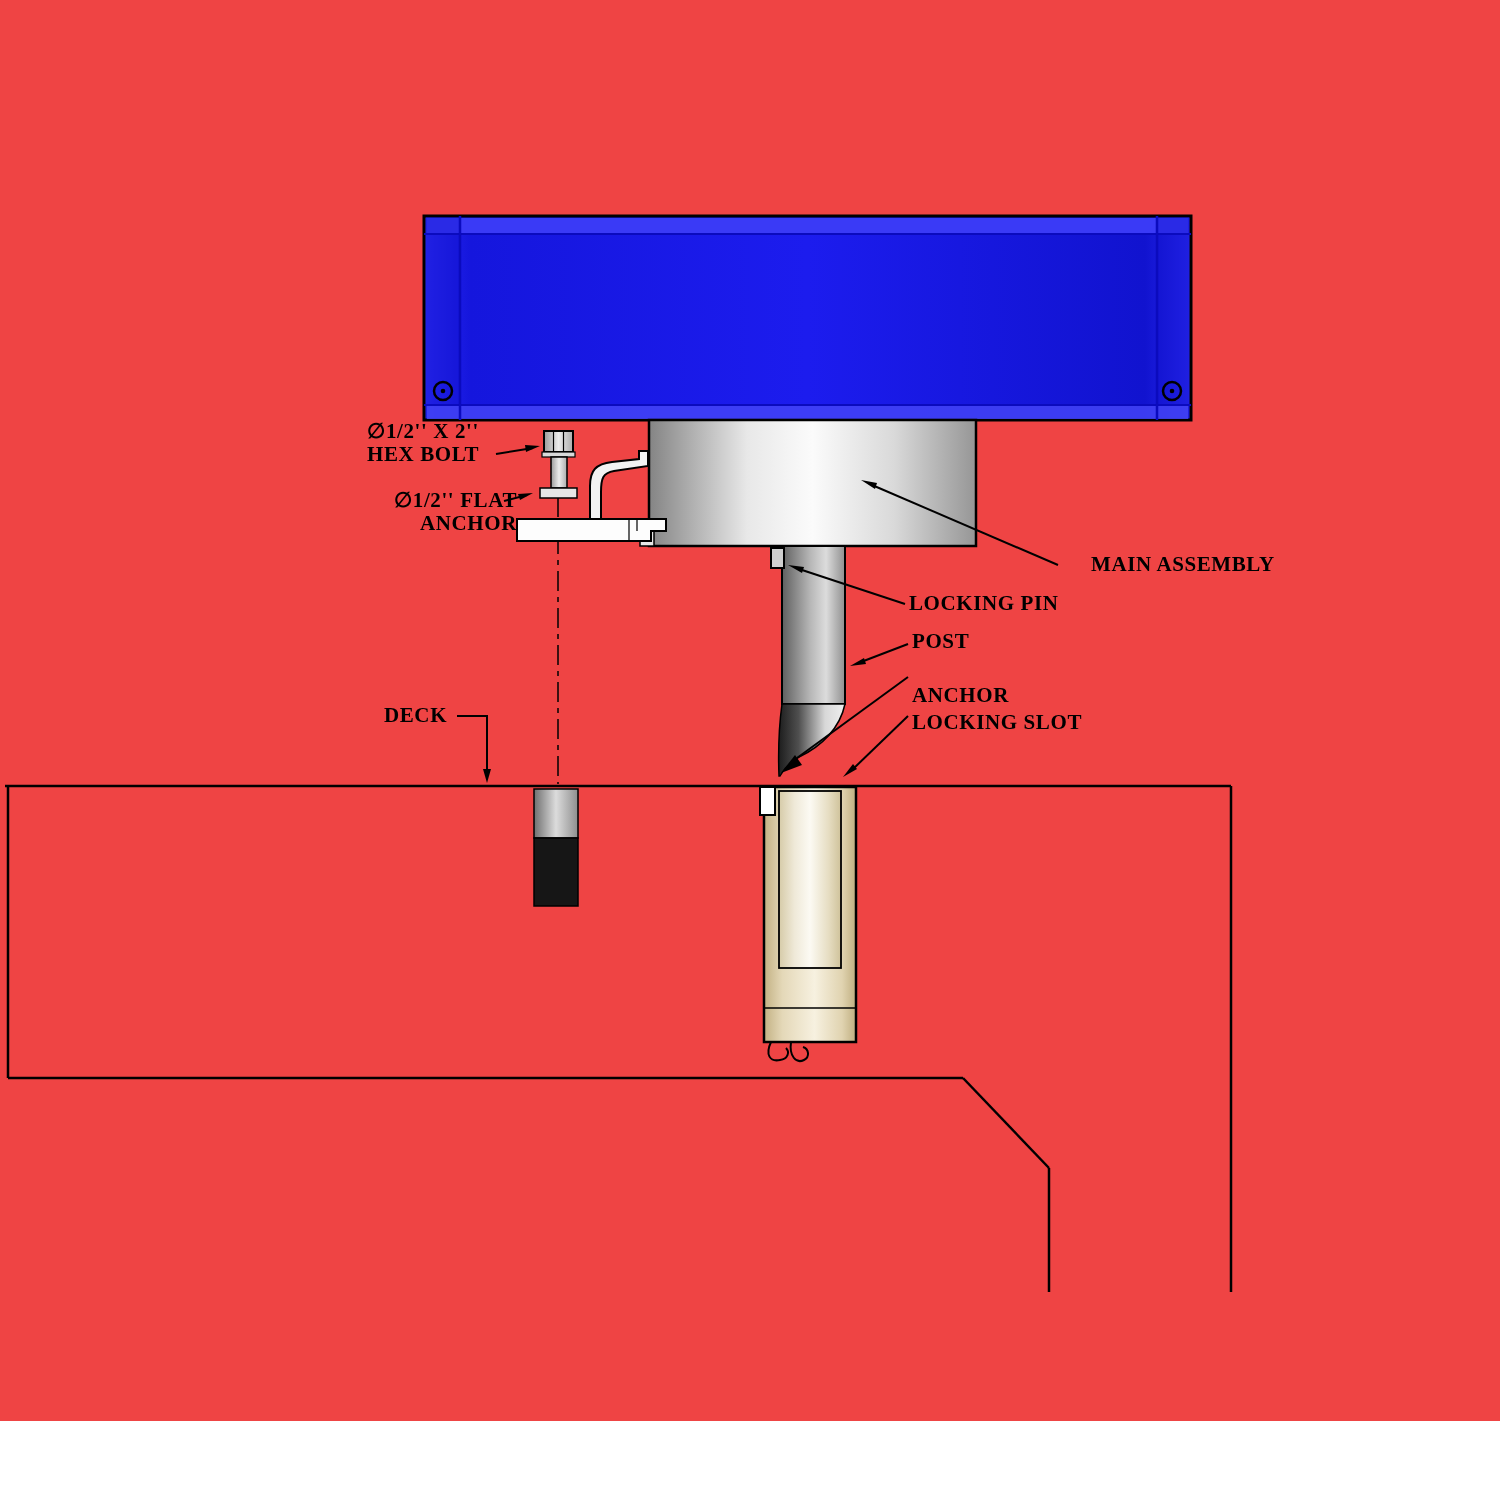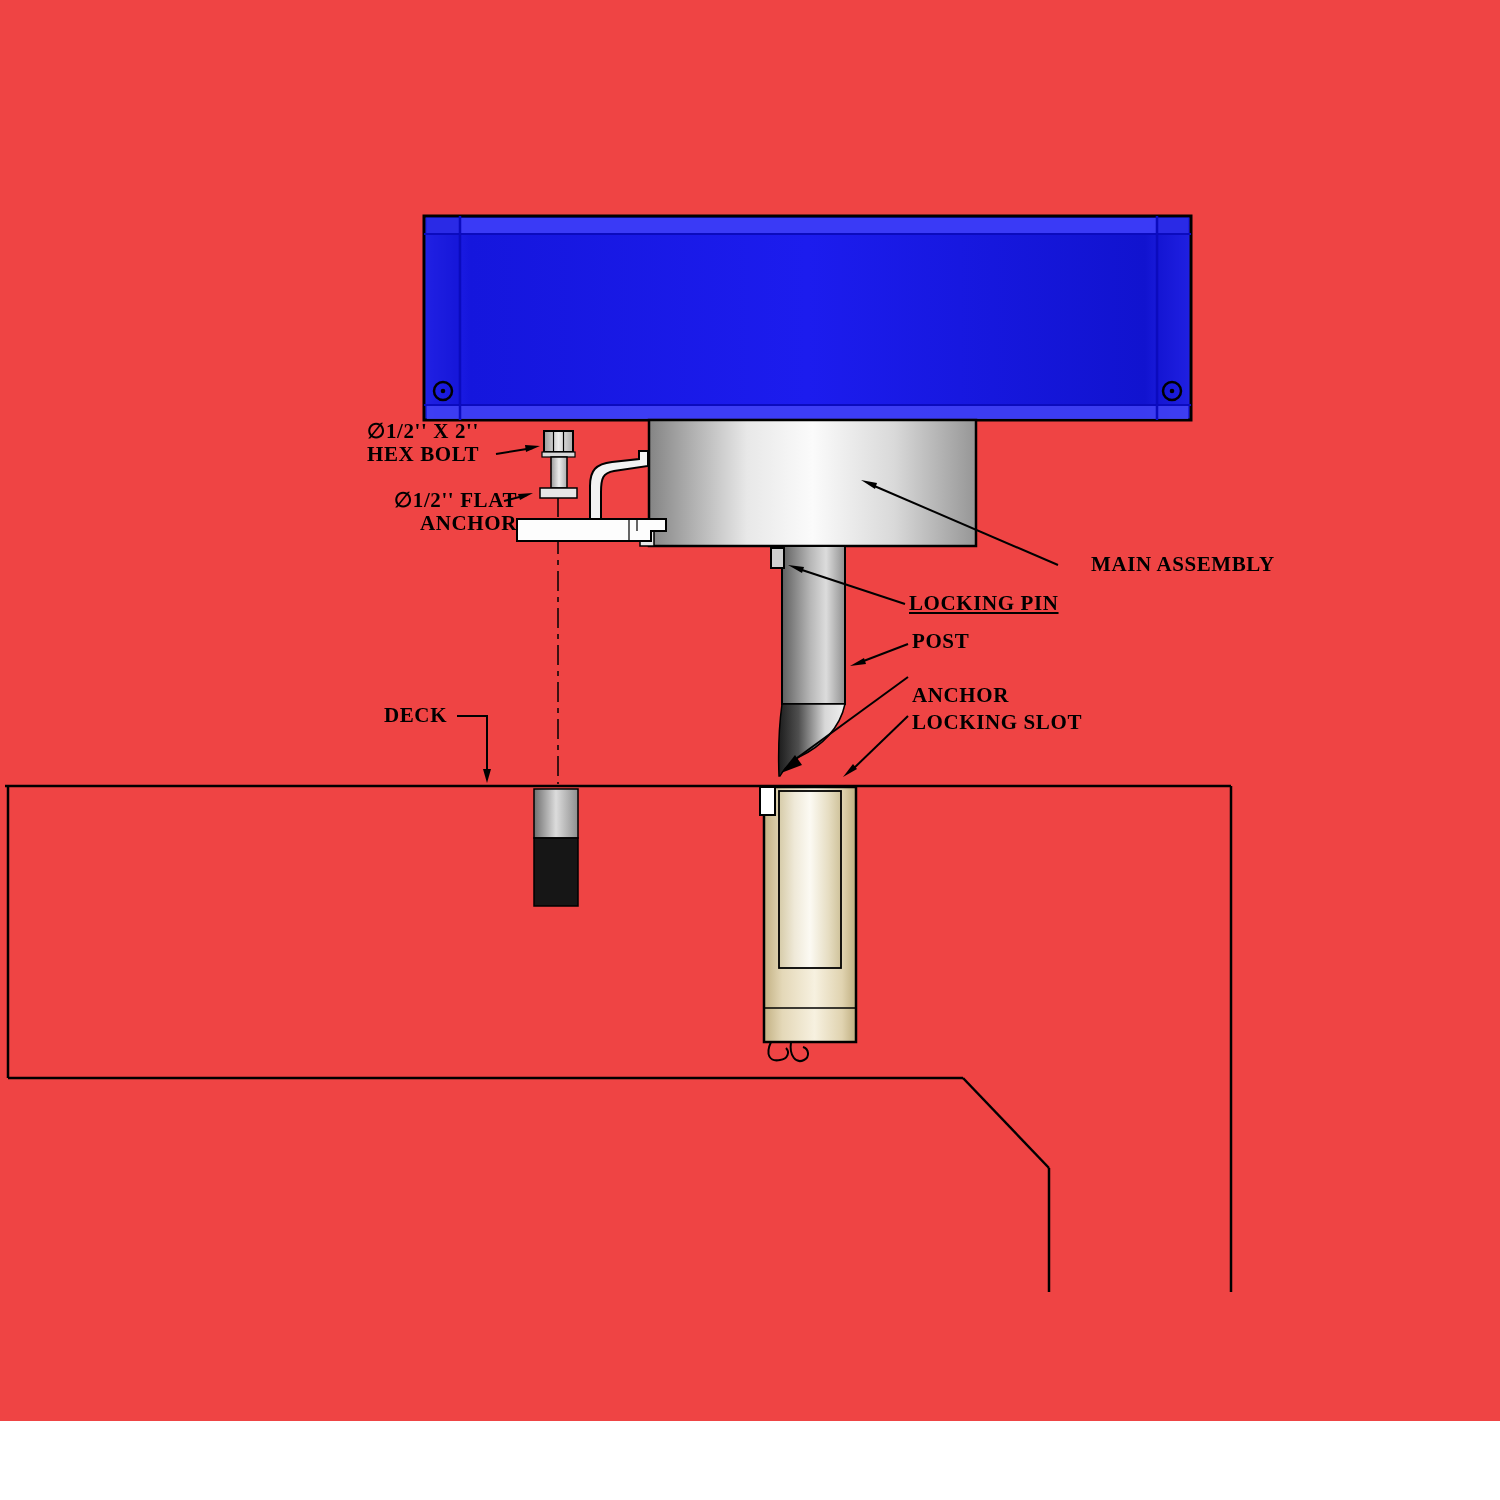--- a/index.html
+++ b/index.html
@@ -182,21 +182,21 @@
     <span class="ln">HEX BOLT</span>
   </div>
 
   <div class="label" style="left:365px;top:489px;width:152px;text-align:right;">
     <span class="ln">∅1/2'' FLAT</span>
     <span class="ln">ANCHOR</span>
   </div>
 
   <div class="label" style="left:1091px;top:553px;">MAIN ASSEMBLY</div>
 
-  <div class="label" style="left:909px;top:592px;text-decoration:underline;">LOCKING PIN</div>
+  <div class="label" style="left:909px;top:592px;">LOCKING PIN</div>
 
   <div class="label" style="left:912px;top:630px;">POST</div>
 
   <div class="label" style="left:912px;top:663px;margin-top:48px;">LOCKING SLOT</div>
 
   <div class="label" style="left:912px;top:684px;">ANCHOR</div>
 
   <div class="label" style="left:384px;top:704px;">DECK</div>
 
 </div>

